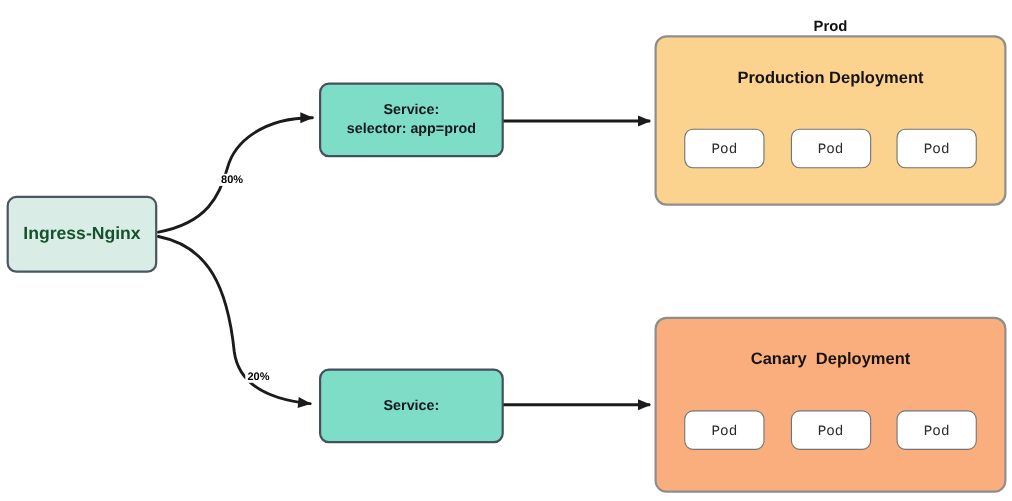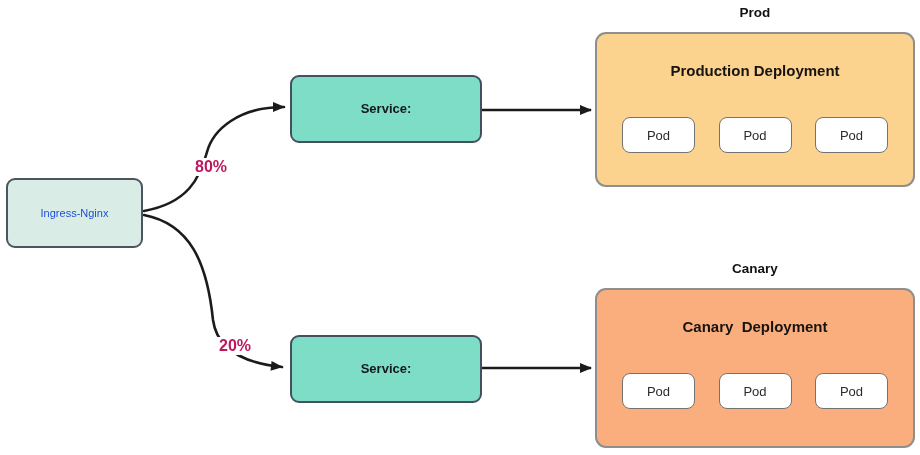--- a/index.html
+++ b/index.html
@@ -24,59 +24,59 @@
     justify-content: center;
     text-align: center;
     box-sizing: border-box;
     z-index: 2;
   }
   .ingress {
     left: 6px; top: 178px; width: 137px; height: 70px;
     background: #d9ede6;
     border: 2px solid #4a5560;
     border-radius: 9px;
-    font-size: 11px;
-    font-weight: 400;
-    color: #1d4ed8;
+    font-size: 16px;
+    font-weight: 700;
+    color: #14532d;
   }
   .service {
-    width: 192px; height: 68px;
+    width: 168px; height: 68px;
     background: #7eddc7;
     border: 2px solid #44505e;
     border-radius: 9px;
     flex-direction: column;
     font-size: 13px;
     font-weight: 700;
     color: #14181c;
     line-height: 1.3;
   }
   .service-prod { left: 290px; top: 75px; }
   .service-canary { left: 290px; top: 335px; }
   .percent {
     position: absolute;
     transform: translateX(-50%);
-    font-size: 16px;
+    font-size: 10px;
     font-weight: 700;
-    color: #be185d;
+    color: #000000;
     background: #ffffff;
     padding: 0 2px;
     z-index: 3;
   }
   .pct-80 { left: 211px; top: 158px; }
   .pct-20 { left: 235px; top: 337px; }
   .group-label {
     position: absolute;
     width: 320px;
     text-align: center;
     font-size: 13.5px;
     font-weight: 700;
     color: #111111;
     z-index: 2;
   }
-  .group-label-prod { left: 595px; top: 5px; }
+  .group-label-prod { left: 595px; top: 16px; }
   .group-label-canary { left: 595px; top: 261px; }
   .deployment {
     position: absolute;
     width: 320px;
     box-sizing: border-box;
     border: 2px solid #8e8e8e;
     border-radius: 11px;
     display: flex;
     flex-direction: column;
     padding: 28px 24px 16px 24px;
@@ -102,20 +102,21 @@
     background: #ffffff;
     border: 1.5px solid #737373;
     border-radius: 8px;
     display: flex;
     align-items: center;
     justify-content: center;
     font-size: 13px;
     font-weight: 400;
     color: #2b2b2b;
     box-sizing: border-box;
+    font-family: Liberation Mono, monospace;
   }
 </style>
 </head>
 <body>
 
 <div class="canvas">
 
   <svg class="arrows" viewBox="0 0 920 455" xmlns="http://www.w3.org/2000/svg">
     <defs>
       <marker id="arrowhead" markerUnits="userSpaceOnUse" markerWidth="14" markerHeight="12" refX="12" refY="6" orient="auto">
@@ -130,38 +131,38 @@
 
   <div class="node ingress">
     <span>Ingress-Nginx</span>
   </div>
 
   <span class="percent pct-80">80%</span>
   <span class="percent pct-20">20%</span>
 
   <div class="node service service-prod">
     <span>Service:</span>
+    <span>selector: app=prod</span>
   </div>
 
   <div class="node service service-canary">
     <span>Service:</span>
   </div>
 
   <div class="group-label group-label-prod">Prod</div>
 
   <div class="deployment deployment-prod">
     <div class="dep-title">Production Deployment</div>
     <div class="pods">
       <div class="pod">Pod</div>
       <div class="pod">Pod</div>
       <div class="pod">Pod</div>
     </div>
   </div>
 
-  <div class="group-label group-label-canary">Canary</div>
 
   <div class="deployment deployment-canary">
     <div class="dep-title">Canary  Deployment</div>
     <div class="pods">
       <div class="pod">Pod</div>
       <div class="pod">Pod</div>
       <div class="pod">Pod</div>
     </div>
   </div>
 

